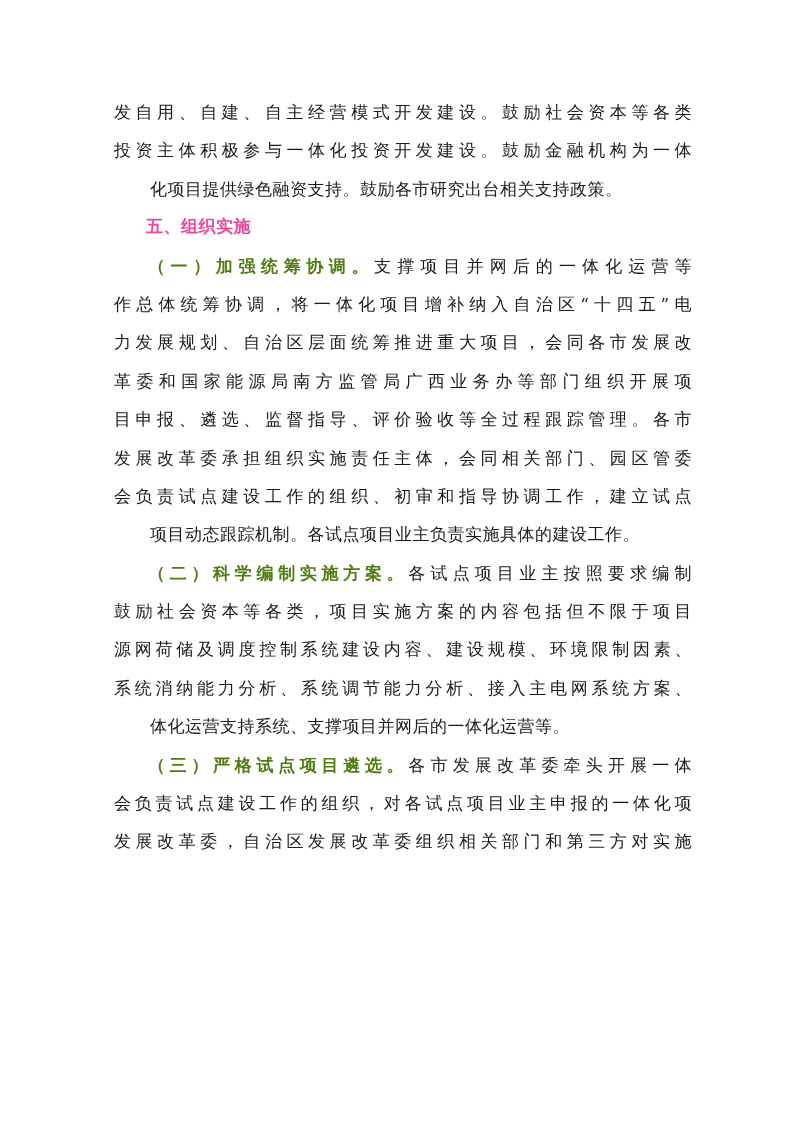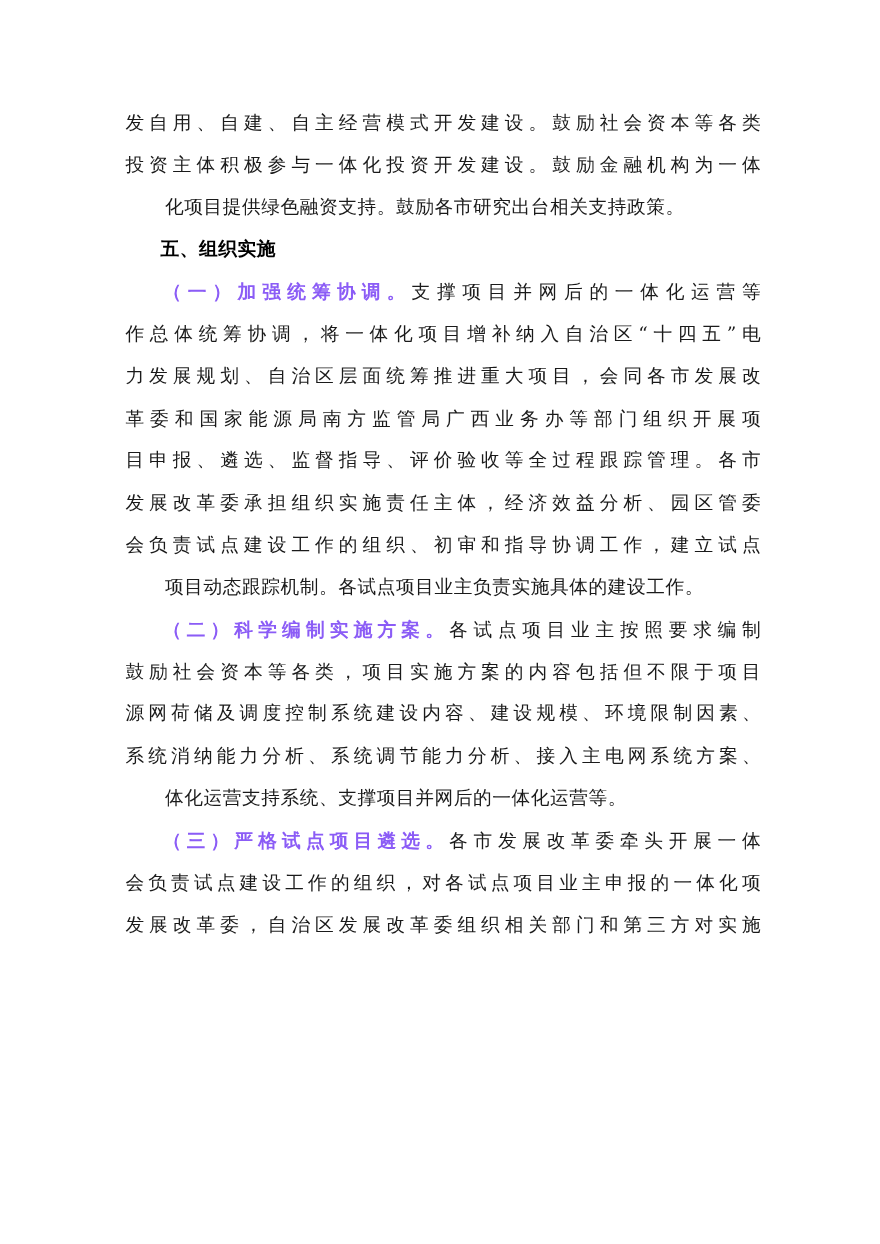--- a/index.html
+++ b/index.html
@@ -32,49 +32,49 @@
   }
   .line.last {
     text-align-last: left;
     margin-left: 36px;
   }
   .heading {
     font-family: Liberation Sans, sans-serif;
     font-weight: bold;
     padding-left: 32px;
     text-align-last: left;
-    color: #000000;
+    color: #ec4899;
   }
   .indent {
     padding-left: 34px;
   }
   .bold {
     font-weight: bold;
     font-family: "DejaVu Sans", "Liberation Sans", sans-serif;
-    color: #8b5cf6;
+    color: #4d7c0f;
     letter-spacing: 0;
   }
 </style>
 </head>
 <body>
 
 <div class="page">
 
   <div class="line">发自用、自建、自主经营模式开发建设。鼓励社会资本等各类</div>
   <div class="line">投资主体积极参与一体化投资开发建设。鼓励金融机构为一体</div>
   <div class="line last">化项目提供绿色融资支持。鼓励各市研究出台相关支持政策。</div>
 
   <div class="line heading">五、组织实施</div>
 
   <div class="line indent"><span class="bold">（一）加强统筹协调。</span><span>支撑项目并网后的一体化运营等</span></div>
   <div class="line">作总体统筹协调，将一体化项目增补纳入自治区“十四五”电</div>
   <div class="line">力发展规划、自治区层面统筹推进重大项目，会同各市发展改</div>
   <div class="line">革委和国家能源局南方监管局广西业务办等部门组织开展项</div>
   <div class="line">目申报、遴选、监督指导、评价验收等全过程跟踪管理。各市</div>
-  <div class="line">发展改革委承担组织实施责任主体，经济效益分析、园区管委</div>
+  <div class="line">发展改革委承担组织实施责任主体，会同相关部门、园区管委</div>
   <div class="line">会负责试点建设工作的组织、初审和指导协调工作，建立试点</div>
   <div class="line last">项目动态跟踪机制。各试点项目业主负责实施具体的建设工作。</div>
 
   <div class="line indent"><span class="bold">（二）科学编制实施方案。</span><span>各试点项目业主按照要求编制</span></div>
   <div class="line">鼓励社会资本等各类，项目实施方案的内容包括但不限于项目</div>
   <div class="line">源网荷储及调度控制系统建设内容、建设规模、环境限制因素、</div>
   <div class="line">系统消纳能力分析、系统调节能力分析、接入主电网系统方案、</div>
   <div class="line last">体化运营支持系统、支撑项目并网后的一体化运营等。</div>
 
   <div class="line indent"><span class="bold">（三）严格试点项目遴选。</span><span>各市发展改革委牵头开展一体</span></div>

